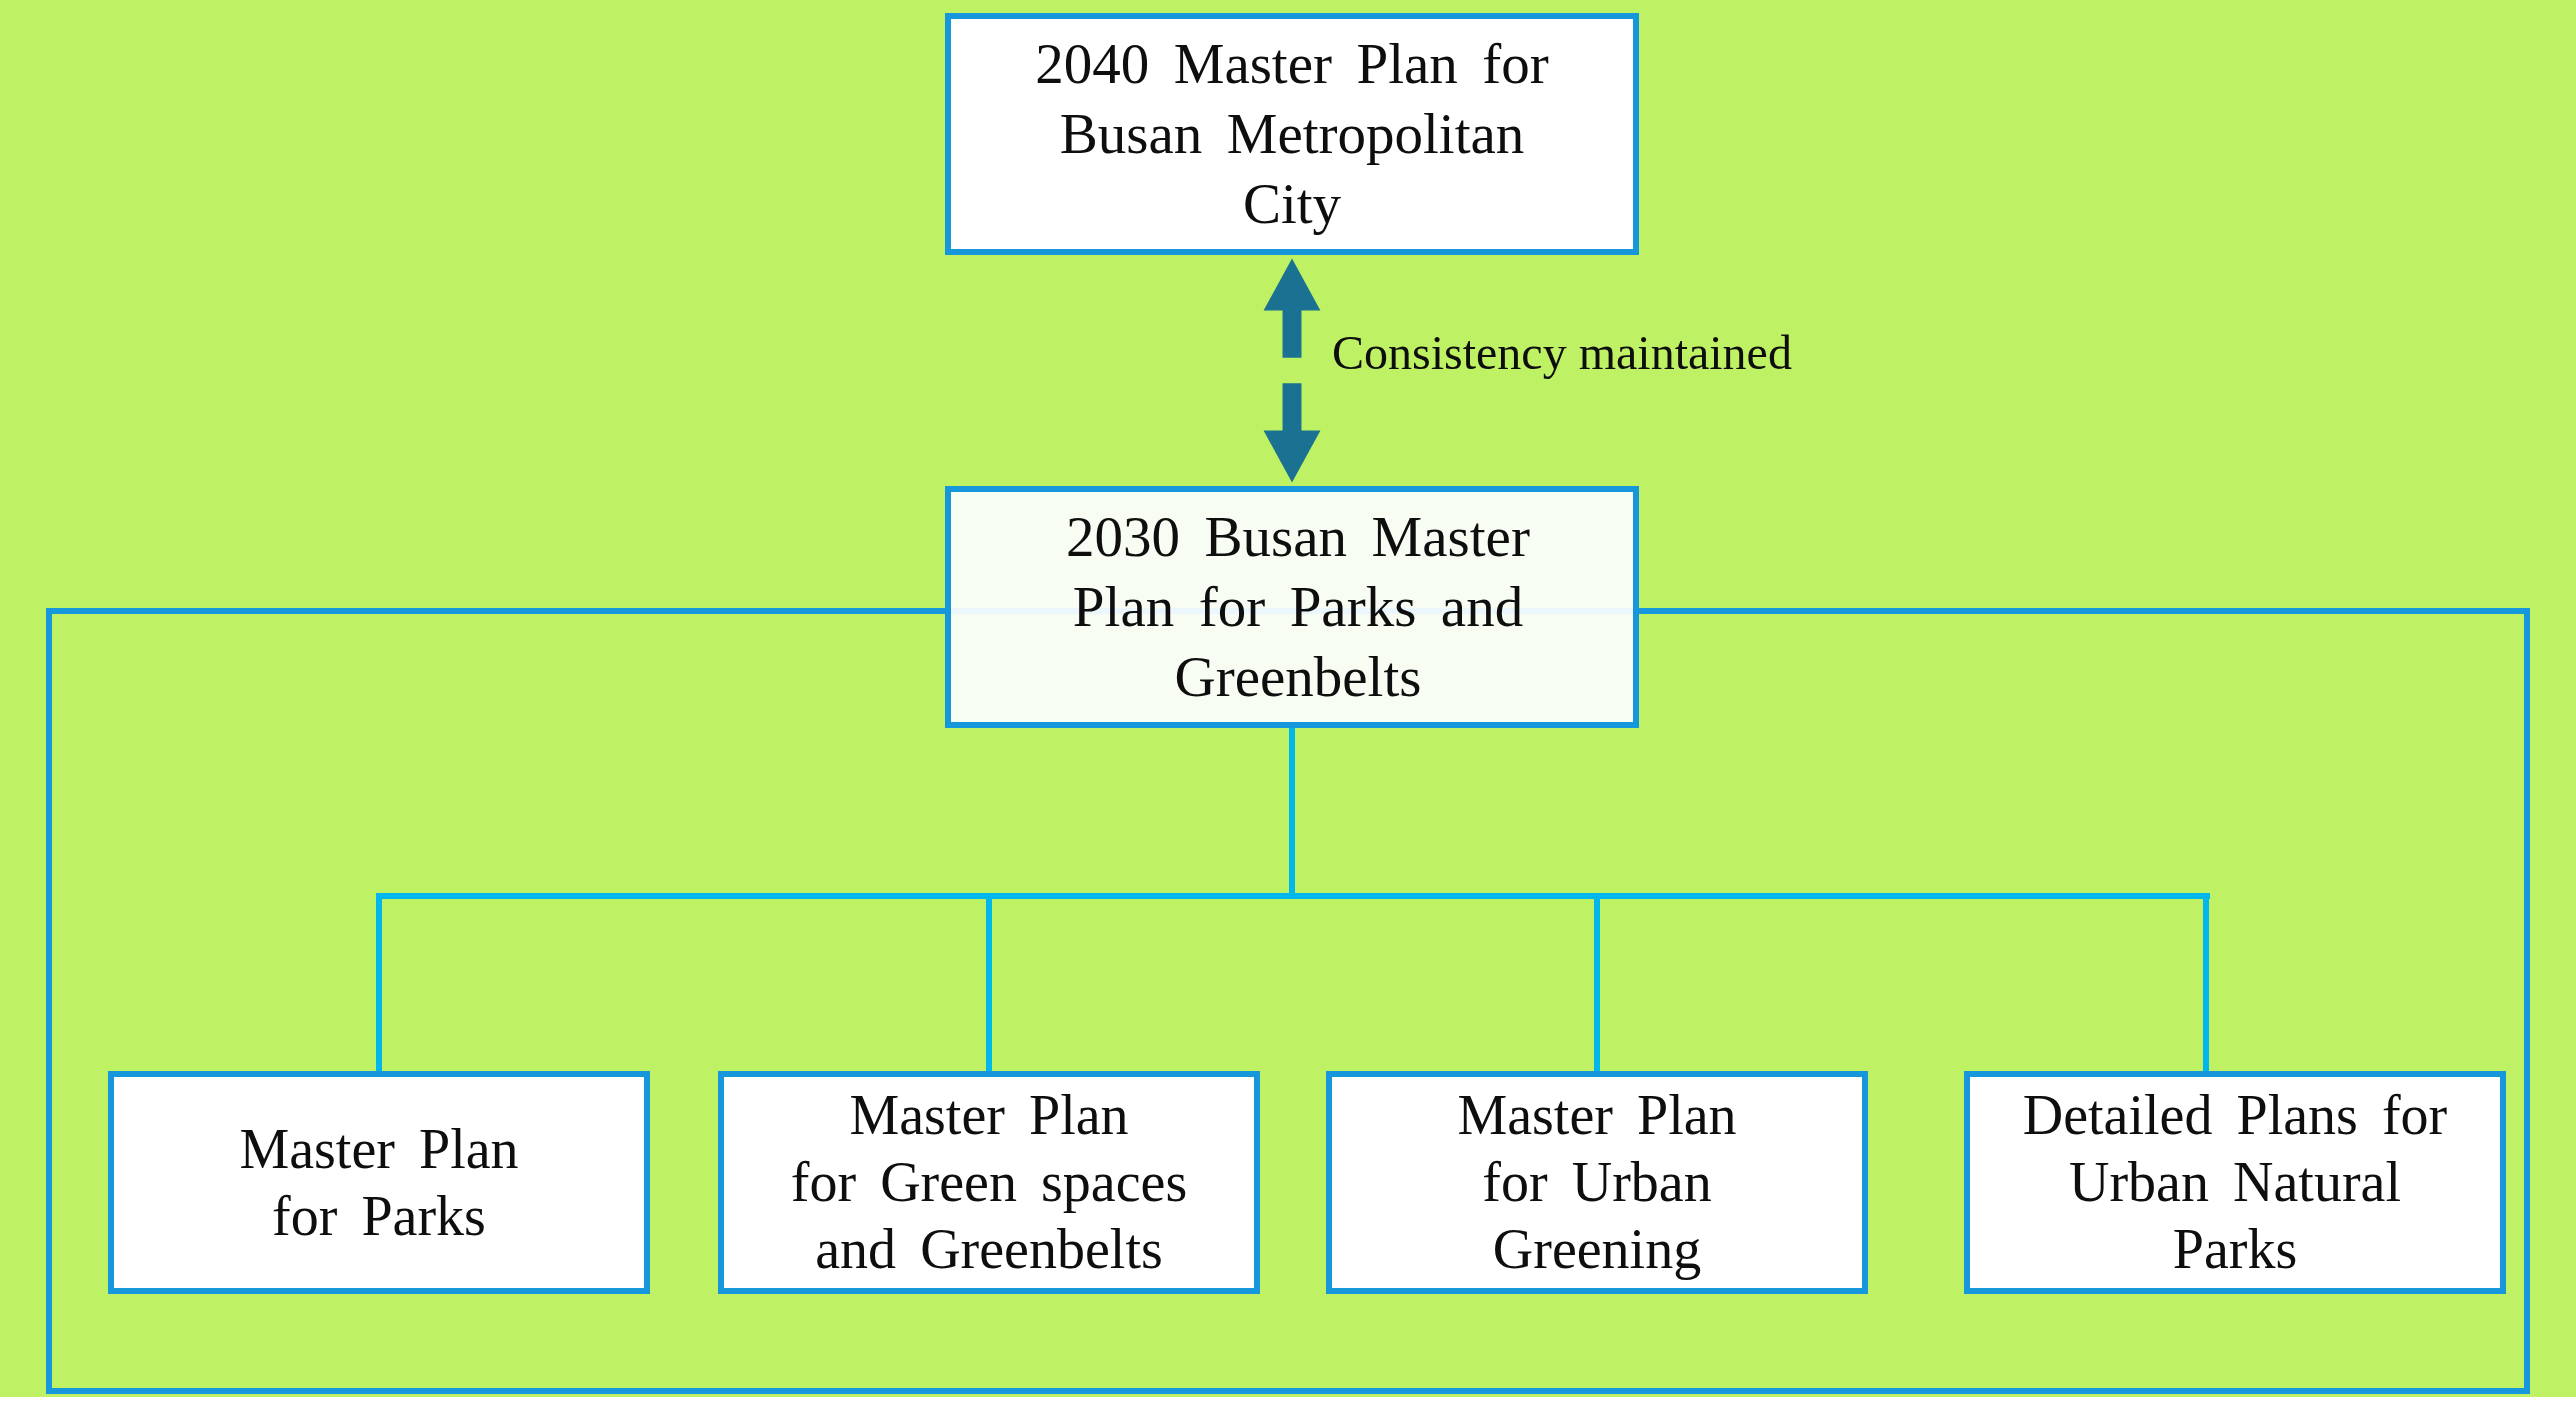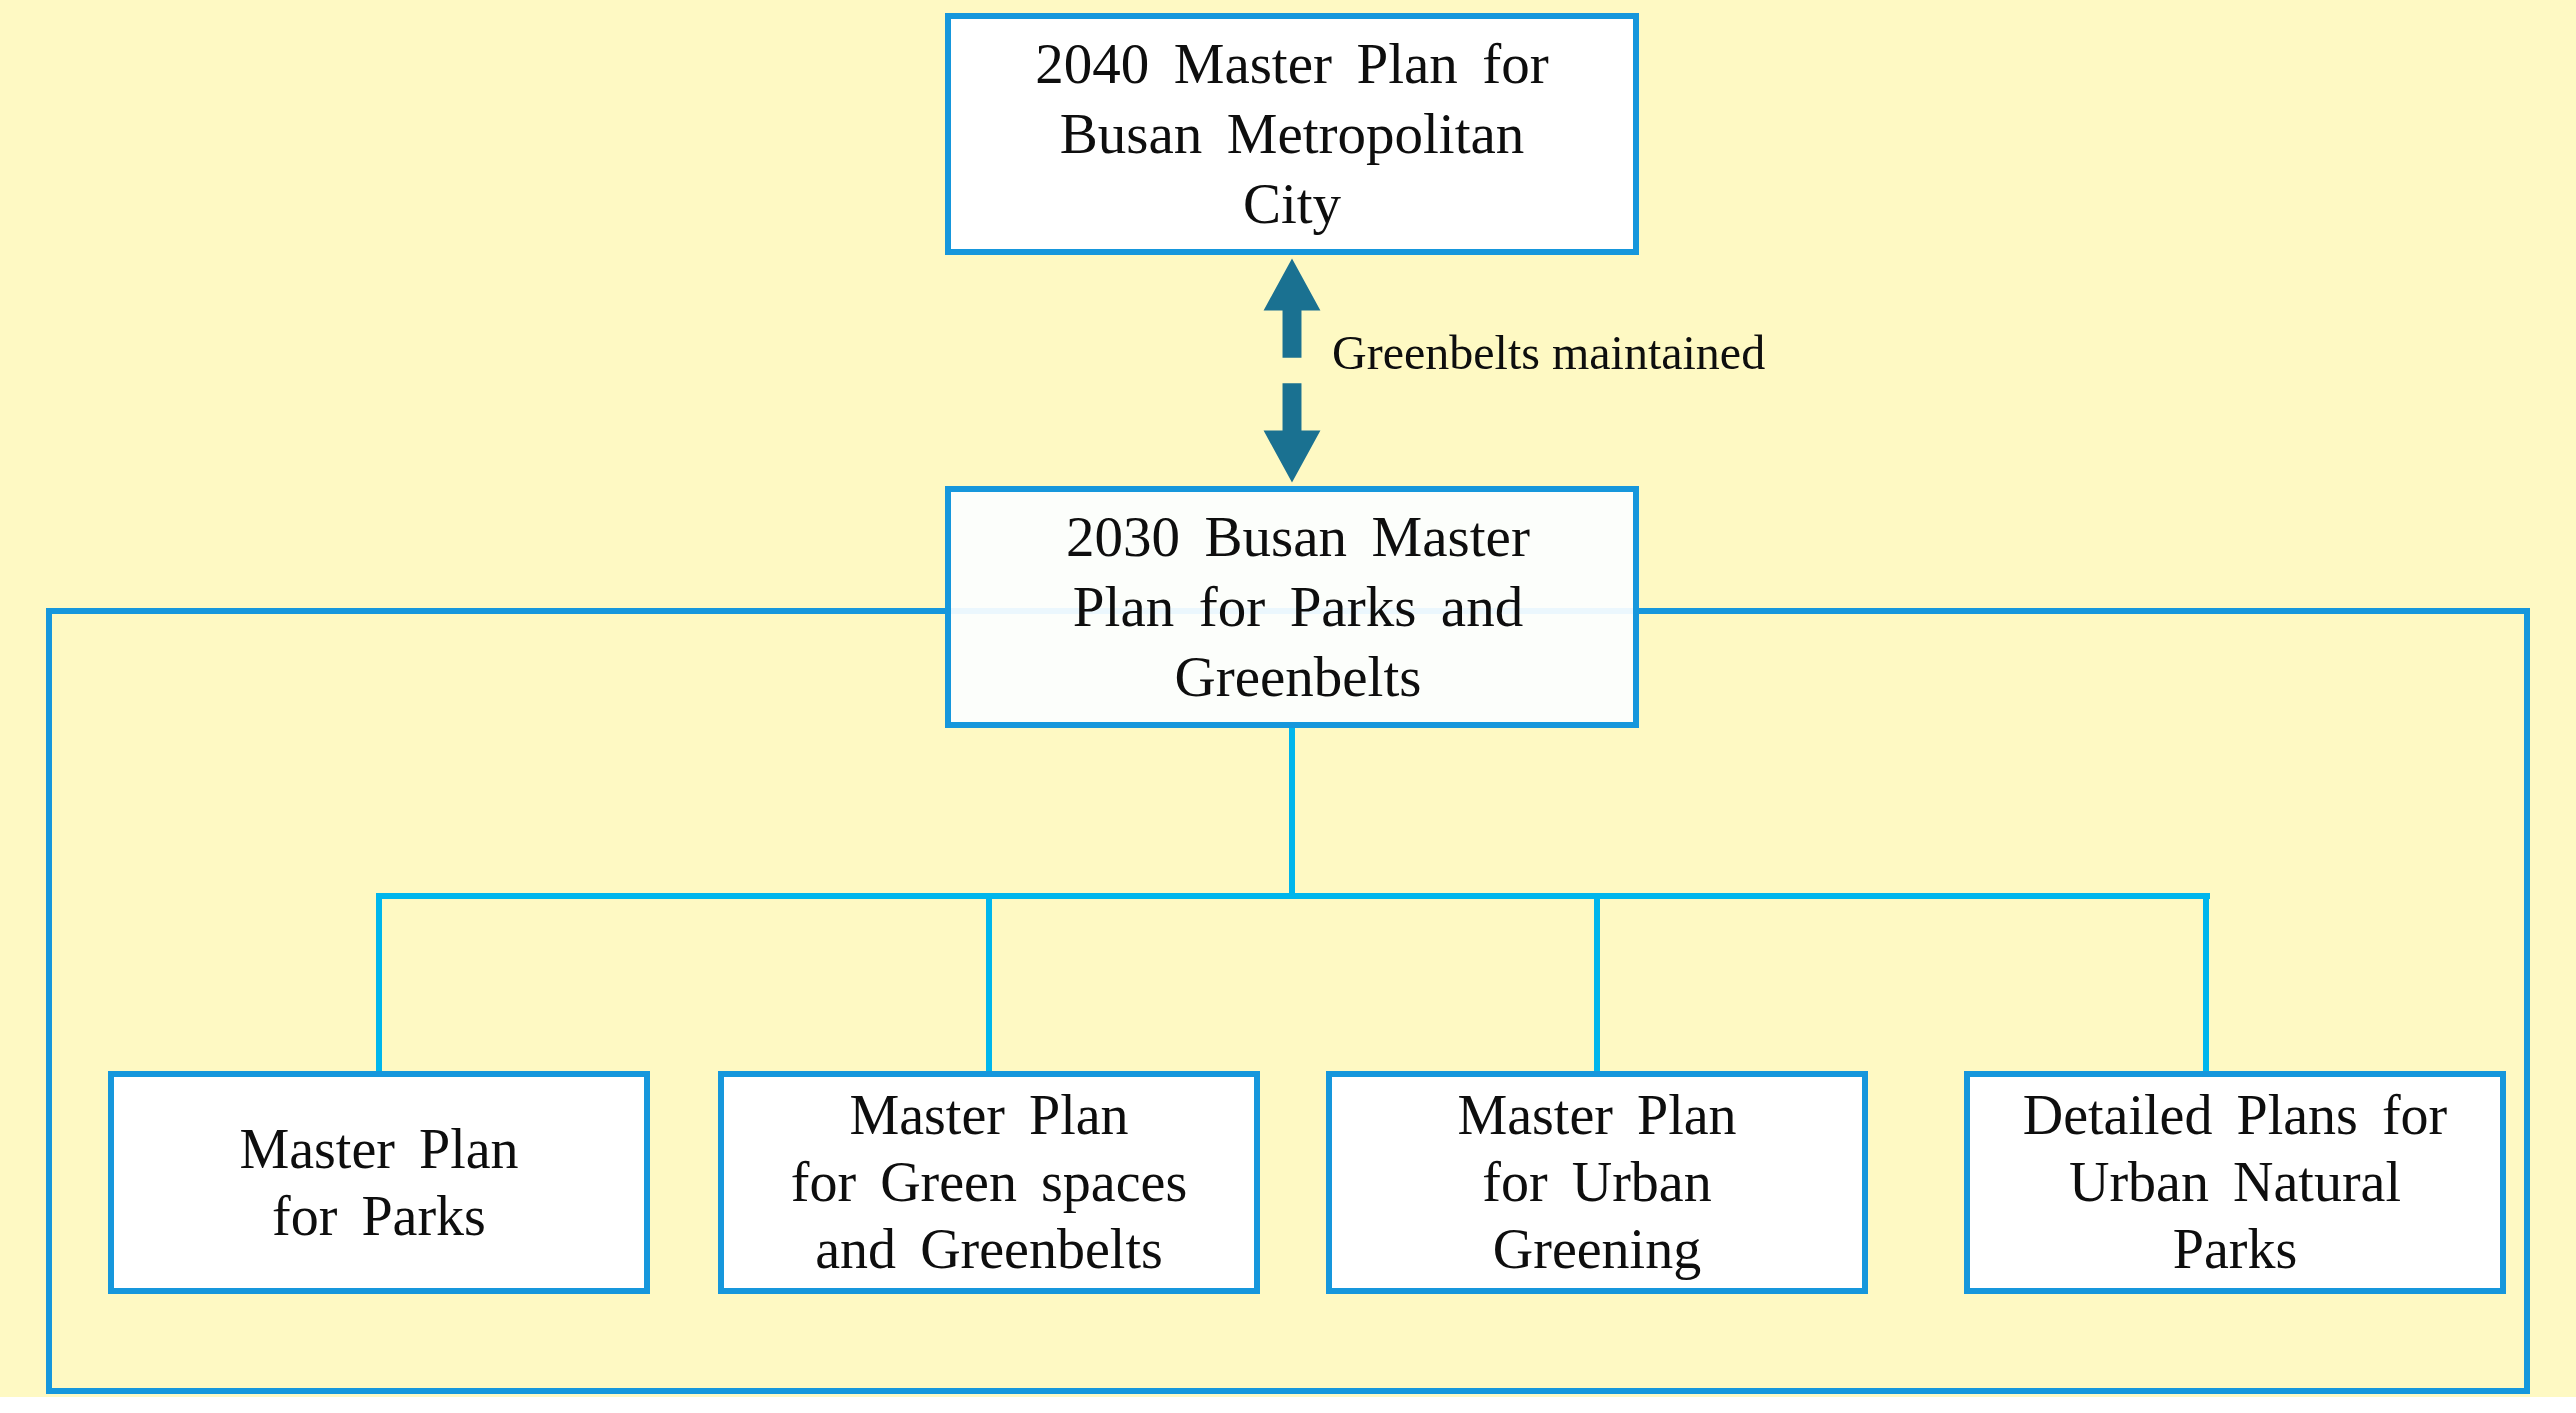--- a/index.html
+++ b/index.html
@@ -4,21 +4,21 @@
 <style>
   html, body {
     margin: 0;
     padding: 0;
     background: #ffffff;
   }
   .canvas {
     position: relative;
     width: 2576px;
     height: 1397px;
-    background: #fef9c3;
+    background: #bef264;
     font-family: "Liberation Serif", "DejaVu Serif", serif;
     color: var(--text, #0e0e0e);
     overflow: hidden;
   }
   
   .outer {
     position: absolute;
     left: 46px; top: 608px;
     width: 2484px; height: 786px;
     border: 6.4px solid var(--container-border, #1697dc);
@@ -92,21 +92,21 @@
   <div class="node big top-box">
     <span class="label">2040 Master Plan for
 Busan Metropolitan
 City</span>
   </div>
 
   <svg class="updown" viewBox="0 0 76 288" aria-hidden="true">
     <polygon points="38,2 2,68 26,68 26,128 50,128 50,68 74,68"></polygon>
     <polygon points="38,286 2,220 26,220 26,160 50,160 50,220 74,220"></polygon>
   </svg>
-  <div class="relation">Greenbelts maintained</div>
+  <div class="relation">Consistency maintained</div>
 
   <div class="node big mid-box">
     <span class="label">2030 Busan Master
 Plan for Parks and
 Greenbelts</span>
   </div>
 
   <div class="outer"></div>
 
   <div class="conn stem"></div>

